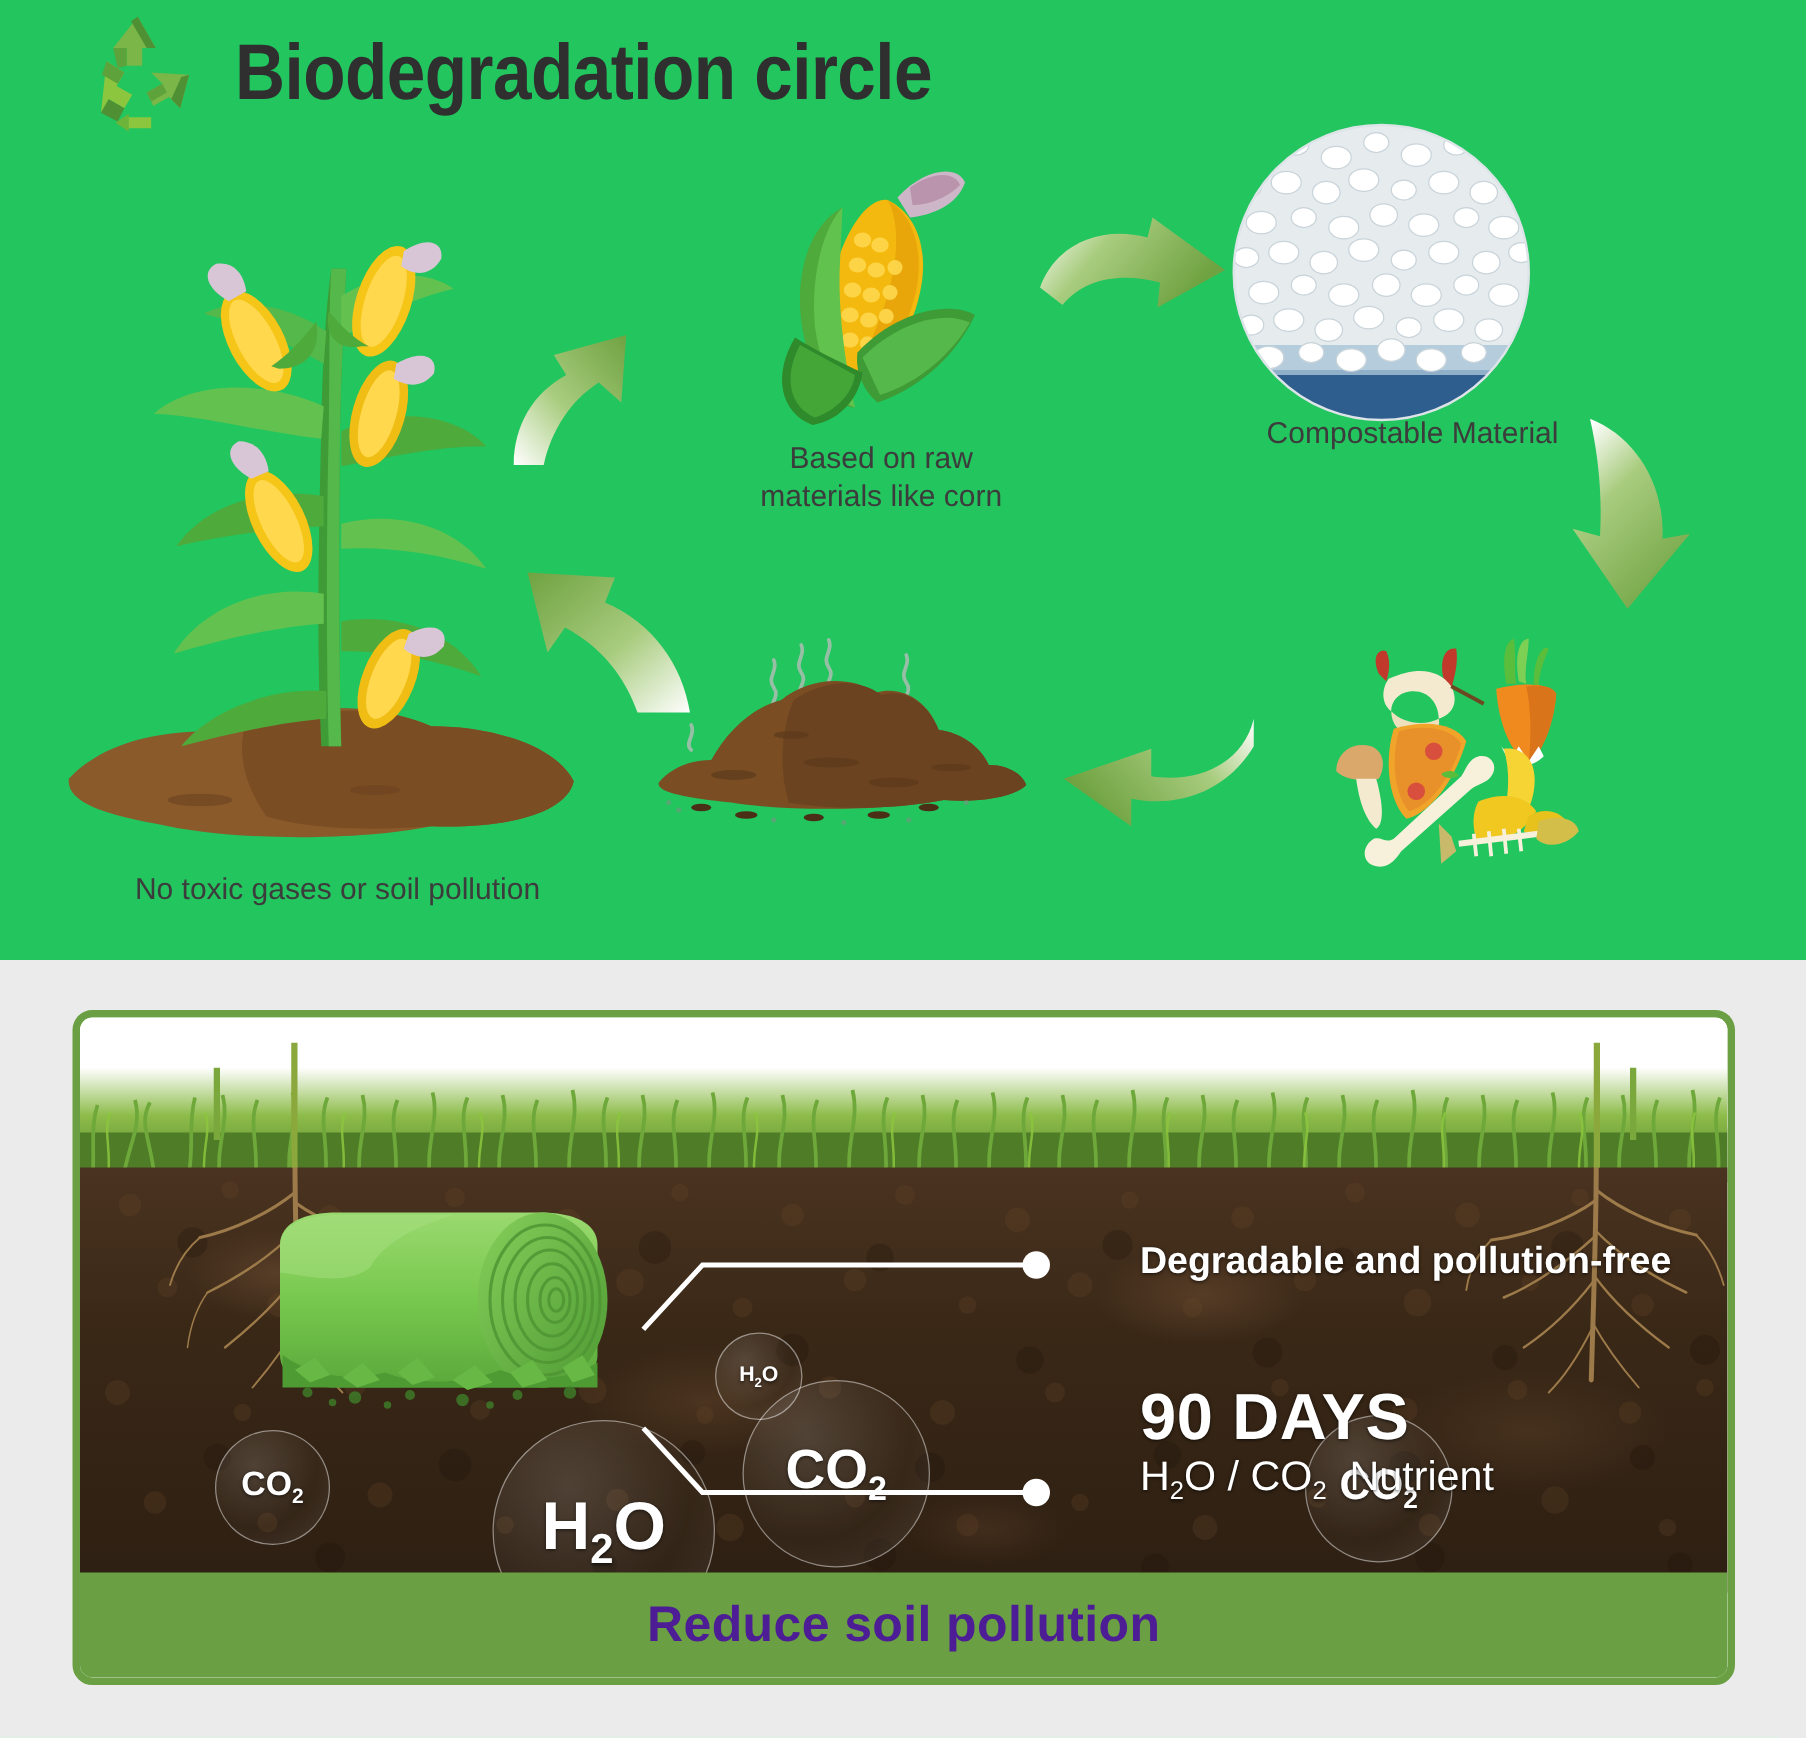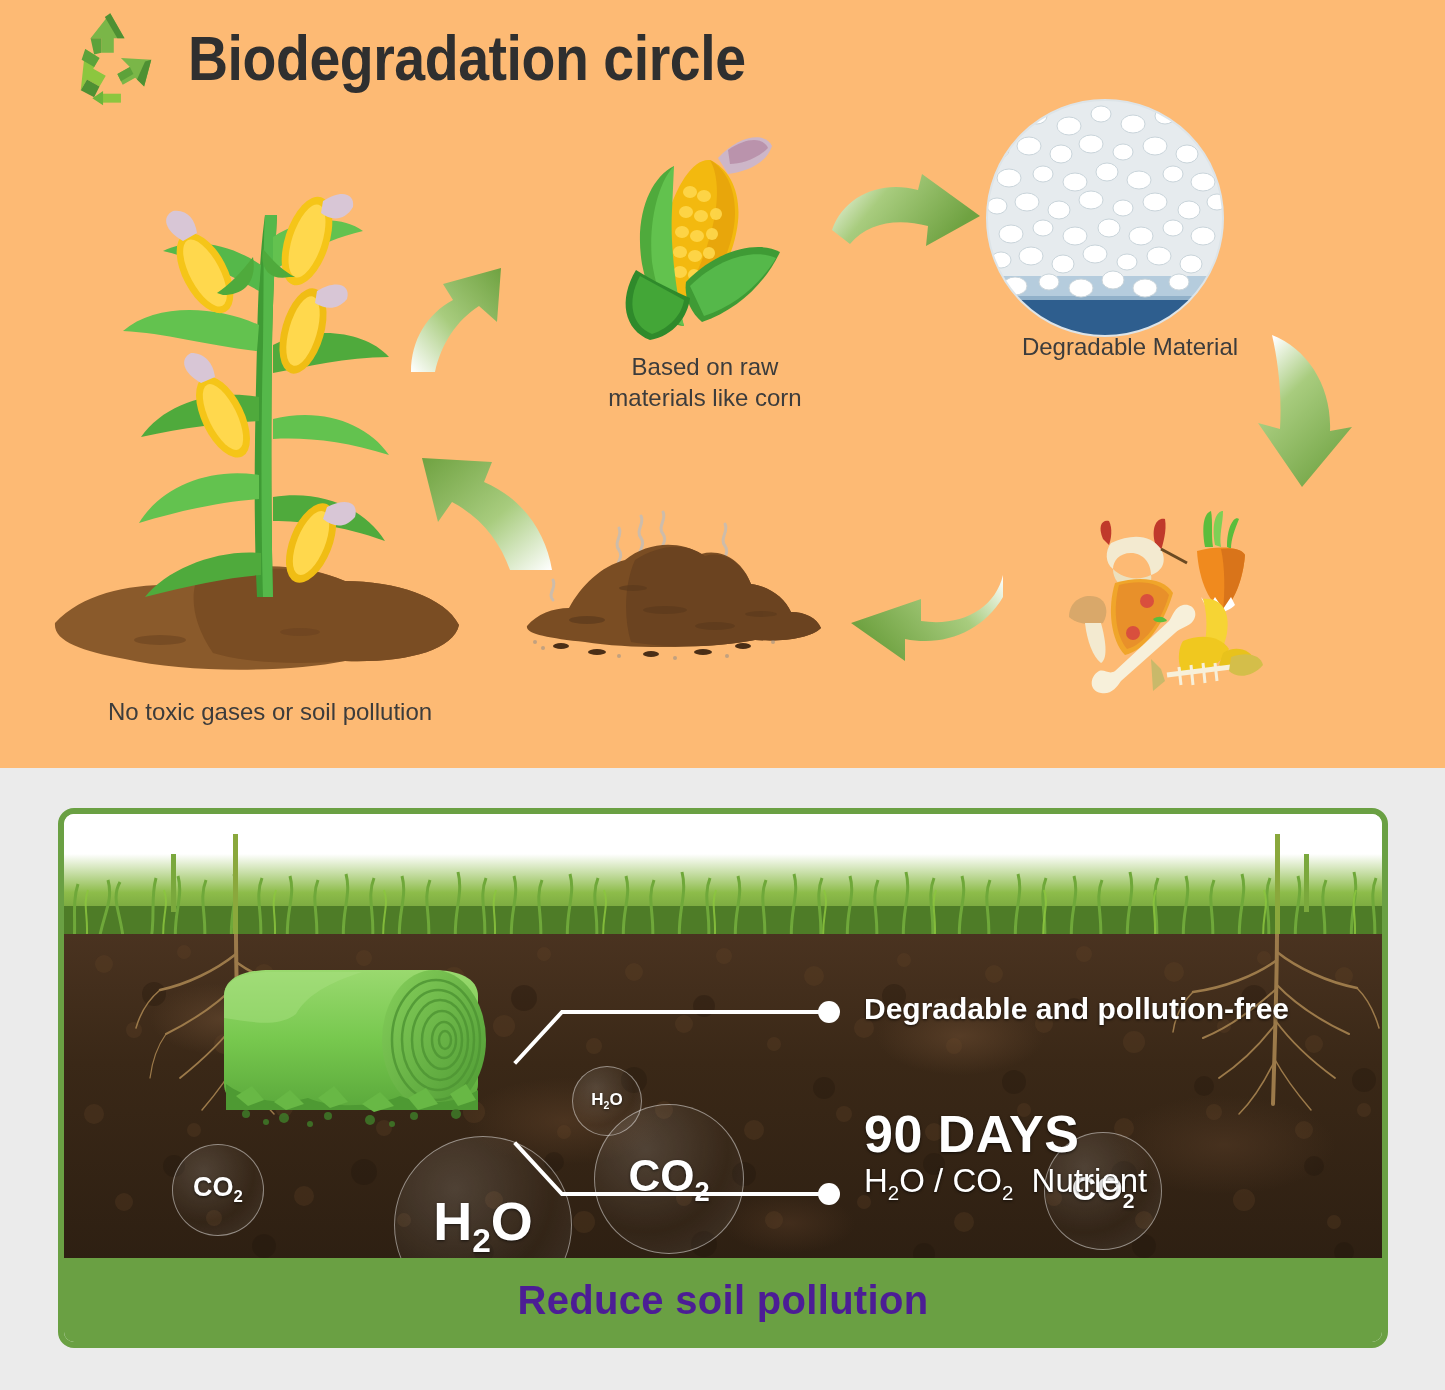--- a/index.html
+++ b/index.html
@@ -5,21 +5,21 @@
   * { box-sizing: border-box; margin: 0; padding: 0; }
   html, body {
     width: 1445px; height: 1390px;
     background: #ffffff;
     font-family: "Liberation Sans", sans-serif;
     overflow: hidden;
   }
   .page { position: relative; width: 1445px; height: 1390px; background: #ffffff; }
 
   
-  .top-panel { position: absolute; left: 0; top: 0; width: 1445px; height: 768px; background: #fdba74; }
+  .top-panel { position: absolute; left: 0; top: 0; width: 1445px; height: 768px; background: #22c55e; }
 
   
   .title-row { position: absolute; left: 58px; top: 8px; display: flex; align-items: center; gap: 22px; }
   .recycle-logo { width: 108px; height: 100px; display: block; }
   .page-title {
     font-size: 63px; font-weight: bold; color: #2f2f2f;
     letter-spacing: -0.5px; transform: scaleX(0.88); transform-origin: left center;
     white-space: nowrap; font-family: "Liberation Sans", sans-serif;
   }
 
@@ -73,21 +73,21 @@
       radial-gradient(ellipse 120px 60px at 12% 25%, rgba(95,68,44,.75), rgba(0,0,0,0) 60%),
       radial-gradient(ellipse 160px 70px at 38% 55%, rgba(84,58,36,.7), rgba(0,0,0,0) 62%),
       radial-gradient(ellipse 140px 65px at 68% 30%, rgba(99,70,45,.65), rgba(0,0,0,0) 60%),
       radial-gradient(ellipse 180px 80px at 88% 62%, rgba(78,54,34,.7), rgba(0,0,0,0) 62%),
       radial-gradient(ellipse 110px 50px at 55% 85%, rgba(70,48,30,.8), rgba(0,0,0,0) 60%),
       linear-gradient(to bottom, #4a3320 0%, #3a2817 38%, #2d1f12 100%);
   }
   .soil-grain { position: absolute; inset: 0; opacity: .55; }
 
   
-  .scene-label { position: absolute; color: #ffffff; font-family: "Liberation Sans", sans-serif; }
+  .scene-label { position: absolute; color: #ffffff; font-family: "Liberation Sans", sans-serif; margin-left: 48px; }
   #lbl-degradable { left: 800px; top: 178px; font-size: 30px; font-weight: bold; white-space: nowrap;
                     text-shadow: 0 1px 3px rgba(0,0,0,.7); }
   #lbl-days { left: 800px; top: 290px; font-size: 52px; font-weight: bold; letter-spacing: 0.5px;
               text-shadow: 0 1px 3px rgba(0,0,0,.7); }
   #lbl-nutrient { left: 800px; top: 348px; font-size: 33px; white-space: nowrap;
                   text-shadow: 0 1px 3px rgba(0,0,0,.7); }
   .sub { font-size: .62em; vertical-align: sub; }
 
   
   .bubble {
@@ -422,21 +422,21 @@
         <stop offset="0" stop-color="#ffffff"></stop>
             <stop offset="0.45" stop-color="#a8cc7e"></stop>
             <stop offset="1" stop-color="#6fa241"></stop>
       </linearGradient>
         </defs>
       <path d="M152 130 C146 92 122 58 84 42 L92 22 L22 18 L38 82 L52 62 C82 78 100 102 110 130 Z" fill="url(#ga5)"></path>
     </svg>
 
     <div class="caption" id="cap-corn">Based on raw
 materials like corn</div>
-    <div class="caption" id="cap-pellet">Degradable Material</div>
+    <div class="caption" id="cap-pellet">Compostable Material</div>
     <div class="caption" id="cap-soil">No toxic gases or soil pollution</div>
   </div>
 
   <div class="bottom-panel">
     <div class="soil-card">
       <div class="scene">
 
         <div class="sky"></div>
 
         <svg class="grass-band" viewBox="0 0 1318 92" preserveAspectRatio="none">

